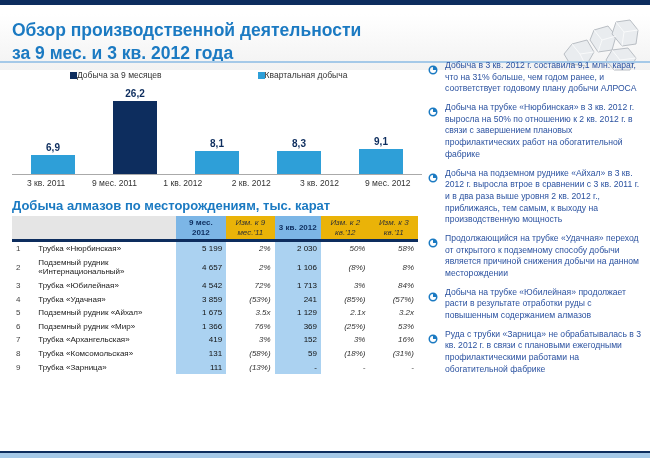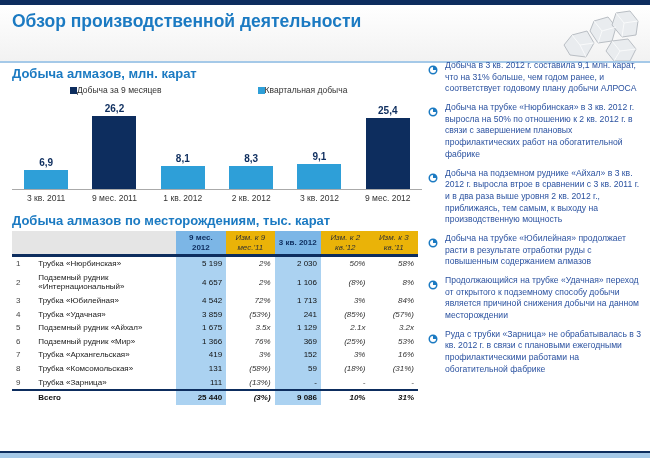--- a/index.html
+++ b/index.html
@@ -2,21 +2,21 @@
 <html><head>
 <meta charset="utf-8">
 <style>
   html,body{margin:0;padding:0;background:#888;}
   .slide{
     position:relative;width:650px;height:458px;background:#fff;
     font-family:"Liberation Sans","DejaVu Sans",sans-serif;
     overflow:hidden;box-sizing:border-box;
   }
   .topbar{position:absolute;top:0;left:0;width:100%;height:5px;background:#0D2D5E;}
-  .header{position:absolute;top:5px;left:0;width:100%;height:56px;
+  .header{position:absolute;top:14px;left:0;width:100%;height:56px;
     background:linear-gradient(#ffffff,#f2f2f2);}
   .slide-title{position:absolute;left:12px;top:5px;font-size:17.5px;font-weight:bold;
     color:#1B7AC2;line-height:1.3;}
   .diamonds{position:absolute;right:8px;top:2px;}
   .divider{position:absolute;top:61px;left:0;width:100%;height:2px;background:#A5C9E8;}
 
   .left{position:absolute;left:12px;top:66px;width:410px;}
   .section-title{font-size:13px;font-weight:bold;color:#1B7AC2;margin:0 0 3px 0;}
 
   .legend{display:flex;gap:96px;padding-left:58px;margin:4px 0 0 0;}
@@ -60,41 +60,41 @@
 </style>
 </head>
 <body>
 
 <div class="slide">
   <div class="topbar"></div>
 
   <div class="header">
     <div class="slide-title">
       <span>Обзор производственной деятельности</span><br>
+      <span>за 9 мес. и 3 кв. 2012 года</span>
     </div>
     <svg class="diamonds" width="88" height="58" viewBox="0 0 88 58">
       <g stroke="#b9bec4" stroke-width="1" fill="#e9ecef">
         <polygon points="18,28 33,24 40,36 32,50 16,48 10,38"></polygon>
         <polygon points="40,14 54,10 62,20 58,34 44,36 36,24"></polygon>
         <polygon points="62,6 76,4 84,14 82,28 68,30 58,18"></polygon>
         <polygon points="58,34 74,32 82,42 76,54 60,54 52,44"></polygon>
       </g>
       <g stroke="#ffffff" stroke-width="0.8" fill="none" opacity="0.9">
         <path d="M18,28 L26,38 L32,50 M26,38 L40,36"></path>
         <path d="M40,14 L48,24 L44,36 M48,24 L62,20"></path>
         <path d="M62,6 L70,16 L68,30 M70,16 L84,14"></path>
         <path d="M58,34 L66,44 L60,54 M66,44 L82,42"></path>
       </g>
     </svg>
   </div>
 
   <div class="divider"></div>
 
   <div class="left">
-    <div class="section-title">Добыча алмазов, млн. карат</div>
 
     <div class="legend" id="legend">
         <div class="legend-item">
           <span class="legend-swatch" style="background: rgb(13, 45, 94);"></span>
           <span>Добыча за 9 месяцев</span>
         </div>
         <div class="legend-item">
           <span class="legend-swatch" style="background: rgb(46, 159, 216);"></span>
           <span>Квартальная добыча</span>
         </div>
@@ -113,24 +113,20 @@
           <div class="bar-value">8,1</div>
           <div class="bar" style="height: 23px; background: rgb(46, 159, 216);"></div>
         </div>
         <div class="bar-group">
           <div class="bar-value">8,3</div>
           <div class="bar" style="height: 23px; background: rgb(46, 159, 216);"></div>
         </div>
         <div class="bar-group">
           <div class="bar-value">9,1</div>
           <div class="bar" style="height: 25px; background: rgb(46, 159, 216);"></div>
-        </div>
-        <div class="bar-group">
-          <div class="bar-value">25,4</div>
-          <div class="bar" style="height: 71px; background: rgb(13, 45, 94);"></div>
         </div>
       </div>
     <div class="axis-labels" id="axis-labels">
         <div class="axis-label">3 кв. 2011</div>
         <div class="axis-label">9 мес. 2011</div>
         <div class="axis-label">1 кв. 2012</div>
         <div class="axis-label">2 кв. 2012</div>
         <div class="axis-label">3 кв. 2012</div>
         <div class="axis-label">9 мес. 2012</div>
       </div>
@@ -233,29 +229,20 @@
           </tr>
           <tr>
             <td class="num">9</td>
             <td class="name">Трубка «Зарница»</td>
             <td class="val hl">111</td>
             <td class="chg">(13%)</td>
             <td class="val hl">-</td>
             <td class="chg">-</td>
             <td class="chg">-</td>
           </tr>
-          <tr class="total">
-            <td class="num"></td>
-            <td class="name">Всего</td>
-            <td class="val hl">25 440</td>
-            <td class="chg">(3%)</td>
-            <td class="val hl">9 086</td>
-            <td class="chg">10%</td>
-            <td class="chg">31%</td>
-          </tr>
         </tbody>
     </table>
   </div>
 
   <div class="right" id="bullets">
       <div class="bullet">
         <div class="bullet-icon"><svg width="10" height="10" viewBox="0 0 20 20">
             <circle cx="10" cy="10" r="7.5" fill="none" stroke="#1B7AC2" stroke-width="3"></circle>
             <path d="M10 2.5 A7.5 7.5 0 0 1 17.5 10 L10 10 Z" fill="#1B7AC2"></path>
           </svg></div>
@@ -273,28 +260,28 @@
             <circle cx="10" cy="10" r="7.5" fill="none" stroke="#1B7AC2" stroke-width="3"></circle>
             <path d="M10 2.5 A7.5 7.5 0 0 1 17.5 10 L10 10 Z" fill="#1B7AC2"></path>
           </svg></div>
         <div class="bullet-text">Добыча на подземном руднике «Айхал» в 3 кв. 2012 г. выросла втрое в сравнении с 3 кв. 2011 г. и в два раза выше уровня 2 кв. 2012 г., приближаясь, тем самым, к выходу на производственную мощность</div>
       </div>
       <div class="bullet">
         <div class="bullet-icon"><svg width="10" height="10" viewBox="0 0 20 20">
             <circle cx="10" cy="10" r="7.5" fill="none" stroke="#1B7AC2" stroke-width="3"></circle>
             <path d="M10 2.5 A7.5 7.5 0 0 1 17.5 10 L10 10 Z" fill="#1B7AC2"></path>
           </svg></div>
+        <div class="bullet-text">Продолжающийся на трубке «Удачная» переход от открытого к подземному способу добычи является причиной снижения добычи на данном месторождении</div>
+      </div>
+      <div class="bullet">
+        <div class="bullet-icon"><svg width="10" height="10" viewBox="0 0 20 20">
+            <circle cx="10" cy="10" r="7.5" fill="none" stroke="#1B7AC2" stroke-width="3"></circle>
+            <path d="M10 2.5 A7.5 7.5 0 0 1 17.5 10 L10 10 Z" fill="#1B7AC2"></path>
+          </svg></div>
         <div class="bullet-text">Добыча на трубке «Юбилейная» продолжает расти в результате отработки руды с повышенным содержанием алмазов</div>
-      </div>
-      <div class="bullet">
-        <div class="bullet-icon"><svg width="10" height="10" viewBox="0 0 20 20">
-            <circle cx="10" cy="10" r="7.5" fill="none" stroke="#1B7AC2" stroke-width="3"></circle>
-            <path d="M10 2.5 A7.5 7.5 0 0 1 17.5 10 L10 10 Z" fill="#1B7AC2"></path>
-          </svg></div>
-        <div class="bullet-text">Продолжающийся на трубке «Удачная» переход от открытого к подземному способу добычи является причиной снижения добычи на данном месторождении</div>
       </div>
       <div class="bullet">
         <div class="bullet-icon"><svg width="10" height="10" viewBox="0 0 20 20">
             <circle cx="10" cy="10" r="7.5" fill="none" stroke="#1B7AC2" stroke-width="3"></circle>
             <path d="M10 2.5 A7.5 7.5 0 0 1 17.5 10 L10 10 Z" fill="#1B7AC2"></path>
           </svg></div>
         <div class="bullet-text">Руда с трубки «Зарница» не обрабатывалась в 3 кв. 2012 г. в связи с плановыми ежегодными профилактическими работами на обогатительной фабрике</div>
       </div>
     </div>
 

